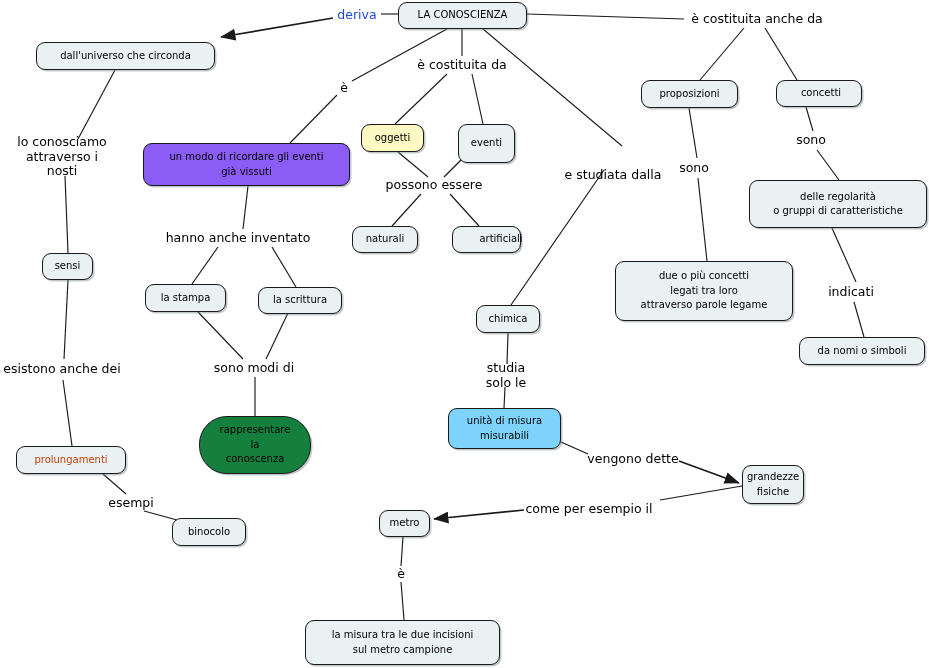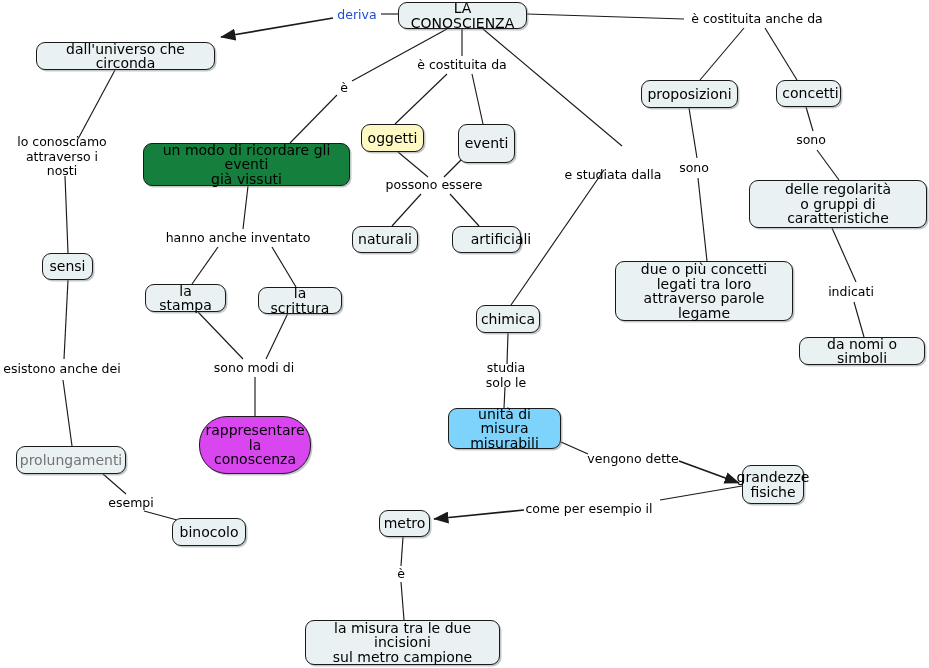--- a/index.html
+++ b/index.html
@@ -34,21 +34,21 @@
     position: absolute;
     box-sizing: border-box;
     background: #eaf1f3;
     border: 1.2px solid #1a1a1a;
     border-radius: 9px;
     display: flex;
     align-items: center;
     justify-content: center;
     text-align: center;
     color: #000000;
-    font-size: 14px;
+    font-size: 10px;
     line-height: 14.5px;
     padding: 2px 7px;
     white-space: pre-line;
     box-shadow: 1.5px 1.5px 0 rgba(120,130,135,0.45);
   }
   .edge-label {
     position: absolute;
     color: #000000;
     font-size: 12.5px;
     line-height: 14.5px;
@@ -111,40 +111,40 @@
         <path d="M 742 486 L 660 500" class="edge-line" stroke="#1a1a1a"></path>
         <path d="M 524 510 L 434 519" class="edge-line thick" stroke="#1a1a1a" marker-end="url(#arrowhead)"></path>
         <path d="M 403 537 L 401 566" class="edge-line" stroke="#1a1a1a"></path>
         <path d="M 401 582 L 404 620" class="edge-line" stroke="#1a1a1a"></path>
       </g>
   </svg>
 
   <div id="node-layer">
       <div class="node-box" style="left: 398px; top: 2px; width: 129px; height: 27px; background: rgb(234, 241, 243); border-color: rgb(26, 26, 26); color: rgb(0, 0, 0);">LA CONOSCIENZA</div>
       <div class="node-box" style="left: 36px; top: 42px; width: 179px; height: 28px; background: rgb(234, 241, 243); border-color: rgb(26, 26, 26); color: rgb(0, 0, 0);">dall'universo che circonda</div>
-      <div class="node-box" style="left: 143px; top: 143px; width: 207px; height: 43px; background: #15803d; border-color: rgb(26, 26, 26); color: rgb(0, 0, 0);">un modo di ricordare gli eventi
+      <div class="node-box" style="left: 143px; top: 143px; width: 207px; height: 43px; background: #8b5cf6; border-color: rgb(26, 26, 26); color: rgb(0, 0, 0);">un modo di ricordare gli eventi
 già vissuti</div>
       <div class="node-box" style="left: 361px; top: 124px; width: 63px; height: 28px; background: #fef9c3; border-color: rgb(26, 26, 26); color: rgb(0, 0, 0);">oggetti</div>
       <div class="node-box" style="left: 458px; top: 124px; width: 57px; height: 39px; background: rgb(234, 241, 243); border-color: rgb(26, 26, 26); color: rgb(0, 0, 0);">eventi</div>
       <div class="node-box" style="left: 352px; top: 226px; width: 66px; height: 27px; background: rgb(234, 241, 243); border-color: rgb(26, 26, 26); color: rgb(0, 0, 0);">naturali</div>
       <div class="node-box" style="left: 452px; top: 226px; width: 69px; height: 27px; background: rgb(234, 241, 243); border-color: rgb(26, 26, 26); color: rgb(0, 0, 0); padding-left: 36px;">artificiali</div>
       <div class="node-box" style="left: 641px; top: 80px; width: 97px; height: 28px; background: rgb(234, 241, 243); border-color: rgb(26, 26, 26); color: rgb(0, 0, 0);">proposizioni</div>
-      <div class="node-box" style="left: 776px; top: 80px; width: 65px; height: 27px; background: rgb(234, 241, 243); border-color: rgb(26, 26, 26); color: rgb(0, 0, 0); padding-left: 11px;">concetti</div>
+      <div class="node-box" style="left: 776px; top: 80px; width: 86px; height: 27px; background: rgb(234, 241, 243); border-color: rgb(26, 26, 26); color: rgb(0, 0, 0); padding-left: 11px;">concetti</div>
       <div class="node-box" style="left: 749px; top: 180px; width: 178px; height: 48px; background: rgb(234, 241, 243); border-color: rgb(26, 26, 26); color: rgb(0, 0, 0);">delle regolarità
 o gruppi di caratteristiche</div>
       <div class="node-box" style="left: 615px; top: 261px; width: 178px; height: 60px; background: rgb(234, 241, 243); border-color: rgb(26, 26, 26); color: rgb(0, 0, 0);">due o più concetti
 legati tra loro
 attraverso parole legame</div>
       <div class="node-box" style="left: 799px; top: 337px; width: 126px; height: 28px; background: rgb(234, 241, 243); border-color: rgb(26, 26, 26); color: rgb(0, 0, 0);">da nomi o simboli</div>
       <div class="node-box" style="left: 42px; top: 253px; width: 51px; height: 27px; background: rgb(234, 241, 243); border-color: rgb(26, 26, 26); color: rgb(0, 0, 0);">sensi</div>
-      <div class="node-box" style="left: 16px; top: 446px; width: 110px; height: 28px; background: rgb(234, 241, 243); border-color: rgb(26, 26, 26); color: #737373;">prolungamenti</div>
+      <div class="node-box" style="left: 16px; top: 446px; width: 110px; height: 28px; background: rgb(234, 241, 243); border-color: rgb(26, 26, 26); color: #c2410c;">prolungamenti</div>
       <div class="node-box" style="left: 172px; top: 518px; width: 74px; height: 28px; background: rgb(234, 241, 243); border-color: rgb(26, 26, 26); color: rgb(0, 0, 0);">binocolo</div>
       <div class="node-box" style="left: 145px; top: 284px; width: 81px; height: 28px; background: rgb(234, 241, 243); border-color: rgb(26, 26, 26); color: rgb(0, 0, 0);">la stampa</div>
       <div class="node-box" style="left: 258px; top: 287px; width: 84px; height: 27px; background: rgb(234, 241, 243); border-color: rgb(26, 26, 26); color: rgb(0, 0, 0);">la scrittura</div>
-      <div class="node-box" style="left: 199px; top: 416px; width: 112px; height: 58px; background: #d946ef; border-color: rgb(26, 26, 26); color: rgb(0, 0, 0); border-radius: 28px;">rappresentare
+      <div class="node-box" style="left: 199px; top: 416px; width: 112px; height: 58px; background: #15803d; border-color: rgb(26, 26, 26); color: rgb(0, 0, 0); border-radius: 28px;">rappresentare
 la
 conoscenza</div>
       <div class="node-box" style="left: 476px; top: 305px; width: 64px; height: 28px; background: rgb(234, 241, 243); border-color: rgb(26, 26, 26); color: rgb(0, 0, 0);">chimica</div>
       <div class="node-box" style="left: 448px; top: 408px; width: 113px; height: 41px; background: #7dd3fc; border-color: rgb(26, 26, 26); color: rgb(0, 0, 0);">unità di misura
 misurabili</div>
       <div class="node-box" style="left: 742px; top: 465px; width: 62px; height: 39px; background: rgb(234, 241, 243); border-color: rgb(26, 26, 26); color: rgb(0, 0, 0);">grandezze
 fisiche</div>
       <div class="node-box" style="left: 379px; top: 510px; width: 51px; height: 27px; background: rgb(234, 241, 243); border-color: rgb(26, 26, 26); color: rgb(0, 0, 0);">metro</div>
       <div class="node-box" style="left: 305px; top: 620px; width: 195px; height: 45px; background: rgb(234, 241, 243); border-color: rgb(26, 26, 26); color: rgb(0, 0, 0);">la misura tra le due incisioni
 sul metro campione</div>

